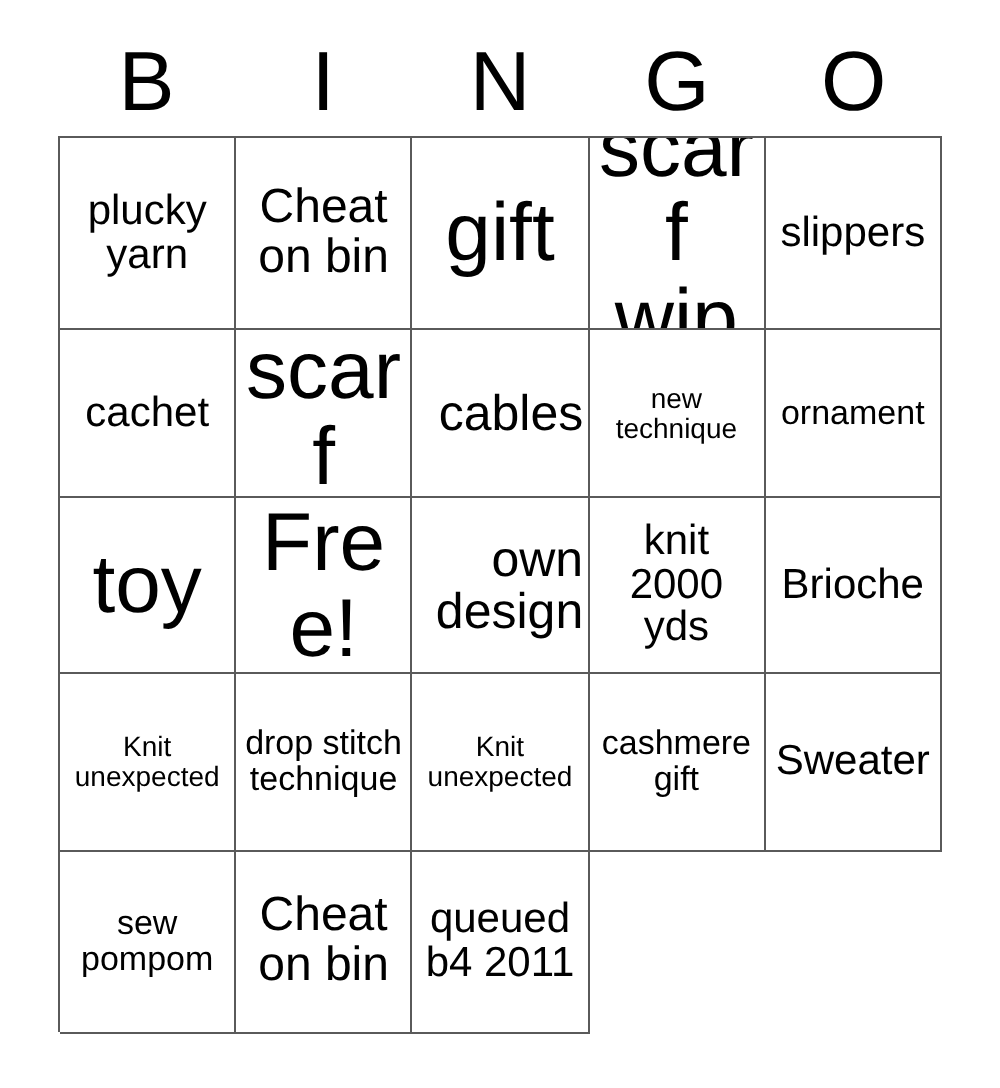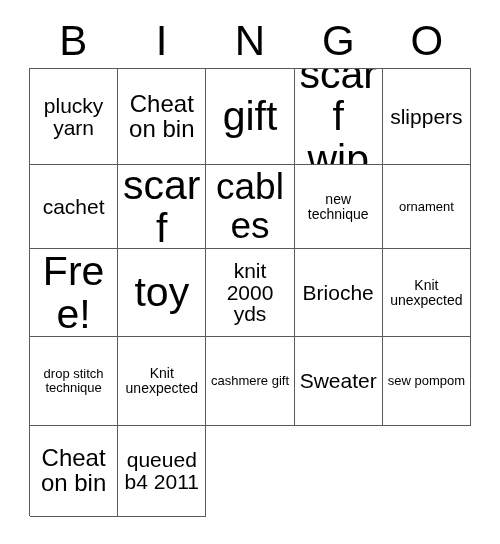--- a/index.html
+++ b/index.html
@@ -75,24 +75,24 @@
     display: block;
     width: 100%;
     line-height: 1.04;
     color: #000000;
     word-break: normal;
     overflow-wrap: break-word;
   }
 
   
   .fs-xxl .cell-text { font-size: 41px; }
-  .fs-xl  .cell-text { font-size: 37px; }
+  .fs-xl  .cell-text { font-size: 25px; text-align: right; }
   .fs-lg  .cell-text { font-size: 24px; }
   .fs-md  .cell-text { font-size: 21px; }
-  .fs-sm  .cell-text { font-size: 13px; }
+  .fs-sm  .cell-text { font-size: 17px; }
   .fs-xs  .cell-text { font-size: 14px; }
 </style>
 </head>
 <body>
 
 <div id="bingo-card">
 
   <div id="header-row">
     <div class="header-letter">B</div>
     <div class="header-letter">I</div>
@@ -129,24 +129,27 @@
         <span class="cell-text">cables</span>
       </div>
     <div class="cell fs-xs">
         <span class="cell-text">new technique</span>
       </div>
 
     <div class="cell fs-sm">
         <span class="cell-text">ornament</span>
       </div>
     <div class="cell fs-xxl">
+        <span class="cell-text">toy</span>
+      </div>
+    <div class="cell fs-xxl">
         <span class="cell-text">Free!</span>
       </div>
-    <div class="cell fs-xxl">
-        <span class="cell-text">toy</span>
+    <div class="cell fs-xl">
+        <span class="cell-text">own design</span>
       </div>
 
     <div class="cell fs-md">
         <span class="cell-text">knit 2000 yds</span>
       </div>
     <div class="cell fs-md">
         <span class="cell-text">Brioche</span>
       </div>
     <div class="cell fs-xs">
         <span class="cell-text">Knit unexpected</span>

